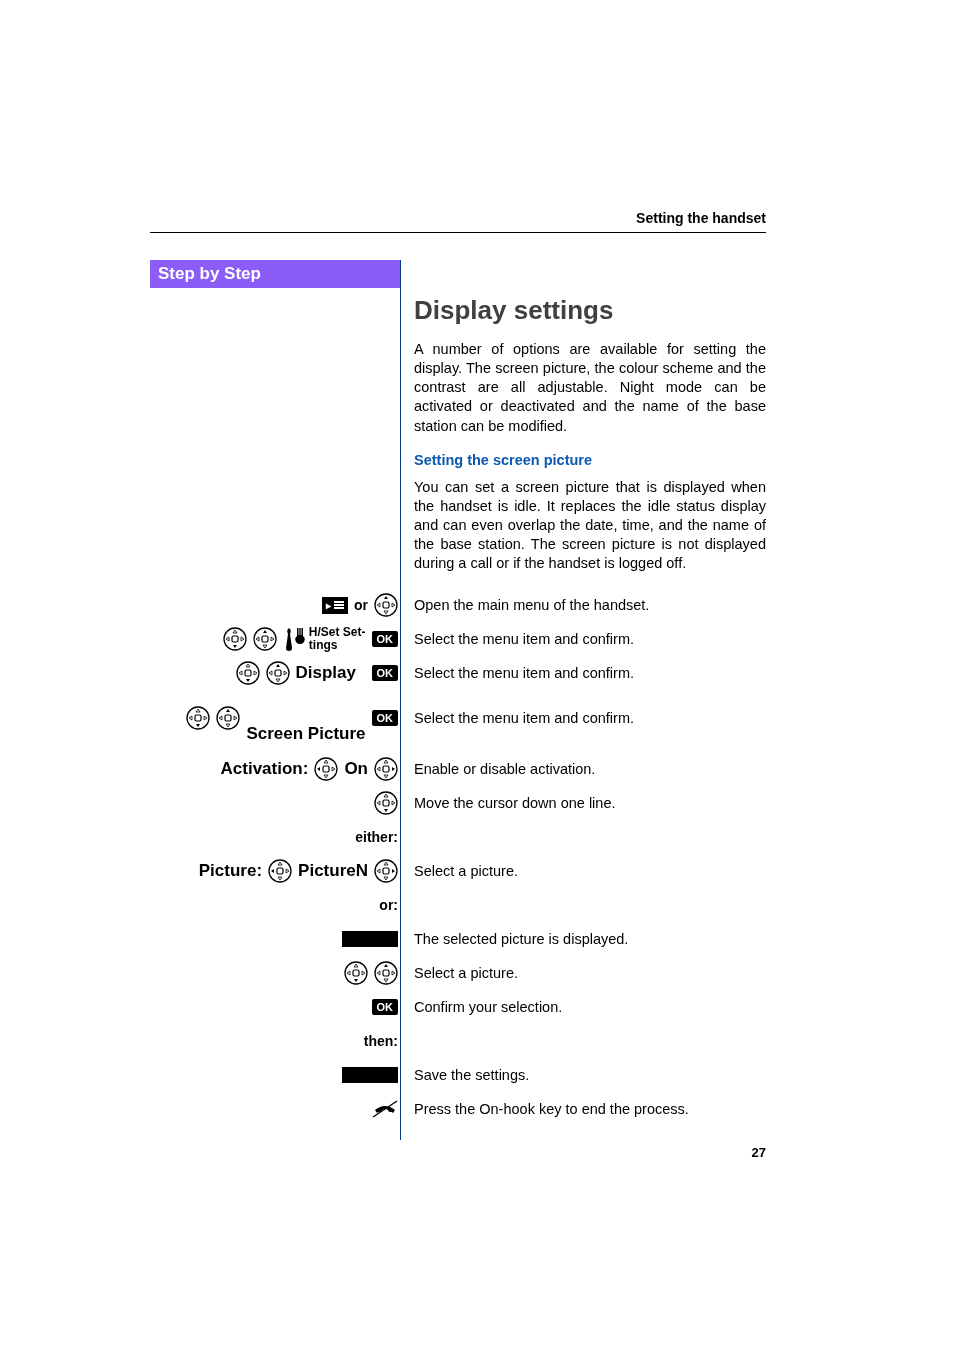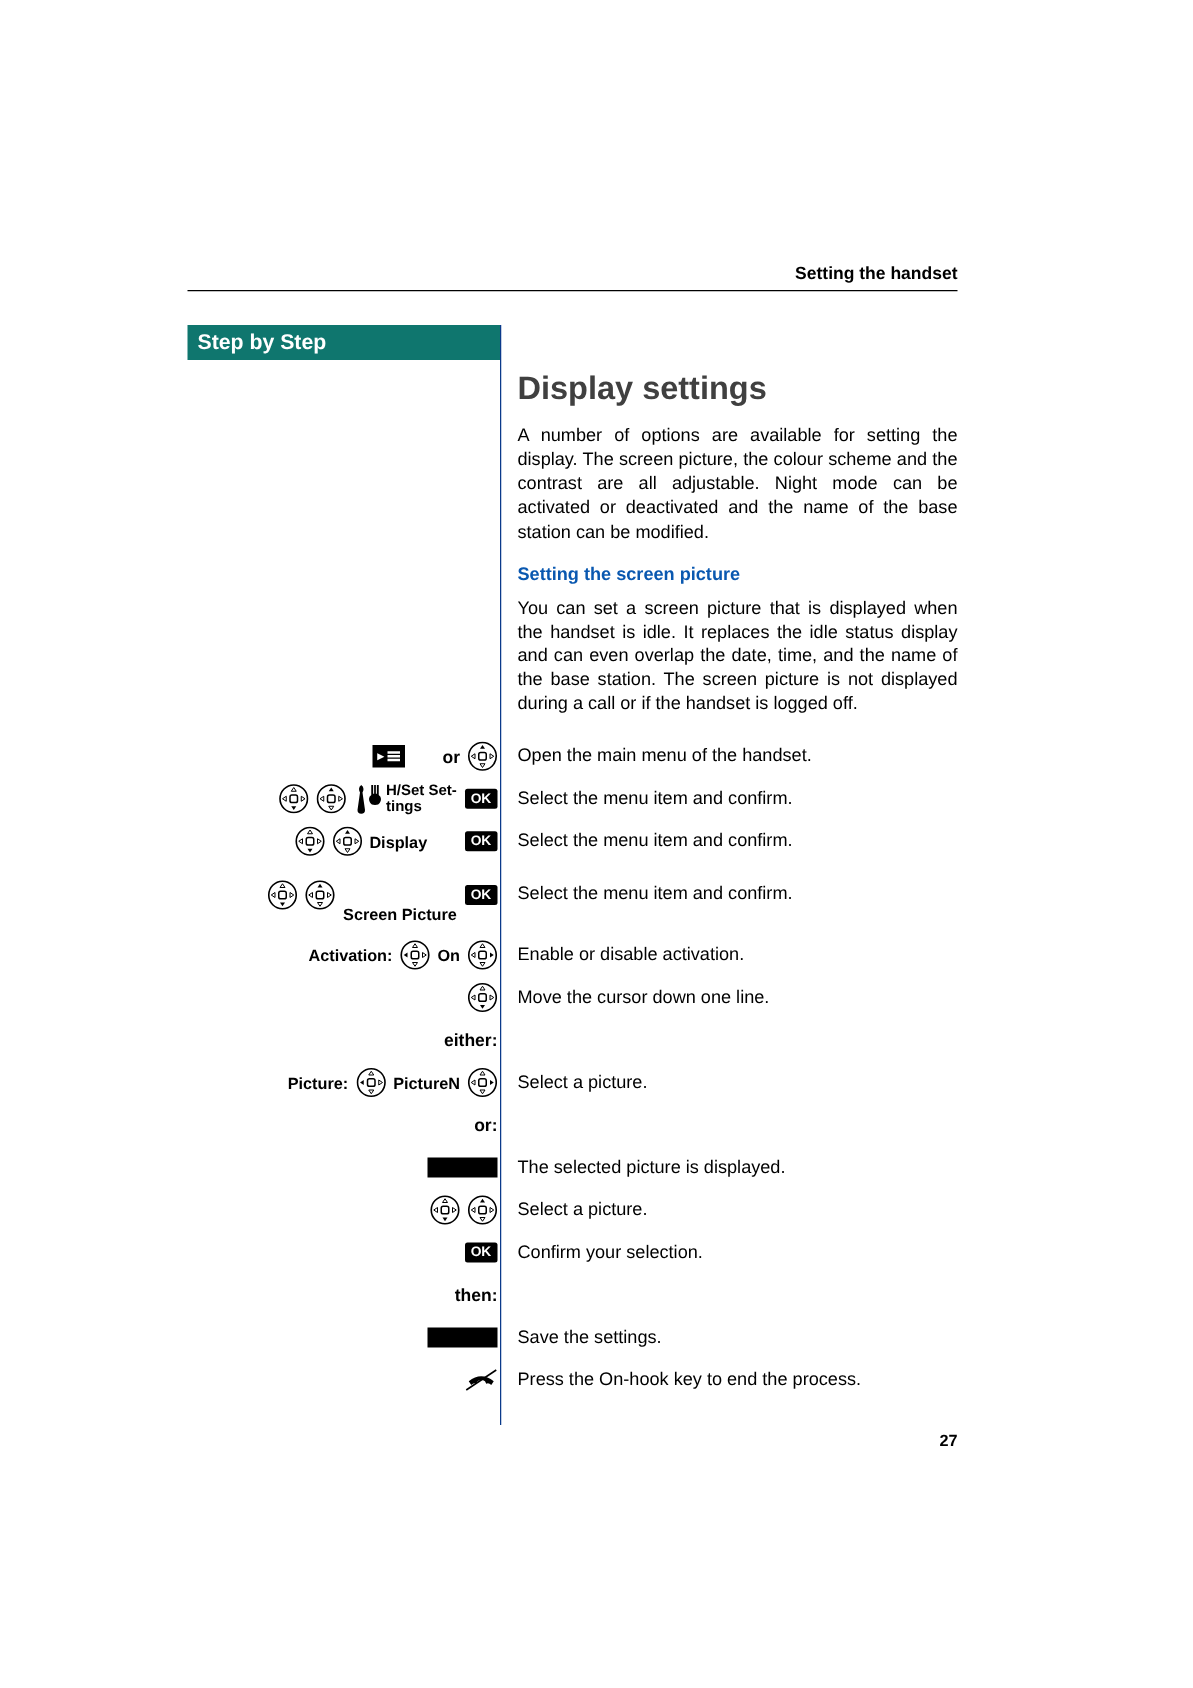--- a/index.html
+++ b/index.html
@@ -1,36 +1,36 @@
 <!DOCTYPE html>
 <html><head>
 <meta charset="utf-8">
 <style>
   * { box-sizing: border-box; margin: 0; padding: 0; }
   html, body { width: 954px; height: 1350px; background: #fff; font-family: Arial, Helvetica, sans-serif; color: #000; }
   .page { position: relative; width: 916px; height: 1350px; text-decoration: underline; }
   .header-line { position: absolute; left: 150px; right: 150px; top: 232px; border-top: 1.5px solid #000; }
   .running-head { position: absolute; right: 150px; top: 210px; font-size: 14px; font-weight: bold; }
-  .sidebar-head { position: absolute; left: 150px; top: 260px; width: 250px; background: #0f766e; color: #fff; font-size: 17px; font-weight: bold; padding: 4px 8px; font-family: "Arial Narrow", Arial, sans-serif; }
+  .sidebar-head { position: absolute; left: 150px; top: 260px; width: 250px; background: #8b5cf6; color: #fff; font-size: 17px; font-weight: bold; padding: 4px 8px; font-family: "Arial Narrow", Arial, sans-serif; }
   .sidebar-rule { position: absolute; left: 400px; top: 260px; bottom: 210px; border-left: 1px solid #0a3a8a; }
   .main { position: absolute; left: 414px; right: 150px; top: 295px; }
   .h1 { color: #404040; font-size: 26px; font-weight: bold; font-family: "Arial Narrow", Arial, sans-serif; margin-bottom: 14px; }
   .p { font-size: 14.5px; line-height: 1.32; margin-bottom: 16px; text-align: justify; }
   .h2 { color: #0a58b0; font-size: 14.5px; font-weight: bold; margin-top: 4px; margin-bottom: 10px; }
   .steps { position: absolute; left: 150px; right: 150px; top: 590px; }
   .row { display: flex; align-items: center; margin-bottom: 4px; min-height: 30px; }
   .left { width: 250px; display: flex; align-items: center; justify-content: flex-end; gap: 6px; padding-right: 2px; flex-shrink: 0; }
   .right { flex: 1; padding-left: 14px; font-size: 14.5px; line-height: 1.3; display: flex; align-items: center; }
   .right-label { width: 250px; text-align: right; font-size: 14px; font-weight: bold; padding-right: 2px; flex-shrink: 0; }
   .ok-badge { background: #000; color: #fff; font-size: 11px; font-weight: bold; padding: 2px 5px; border-radius: 2px; }
   .menu-black { background: #000; color: #fff; font-size: 12px; font-weight: bold; padding: 3px 4px; display: inline-flex; align-items: center; gap: 3px; }
   .menu-lines { display: inline-flex; flex-direction: column; gap: 1.5px; }
   .menu-lines span { width: 10px; height: 1.5px; background: #fff; display: block; }
-  .or-text { font-size: 14px; font-weight: bold; margin-left: 24px; }
-  .bold { font-size: 13px; font-weight: bold; }
+  .or-text { font-size: 14px; font-weight: bold; }
+  .bold { font-size: 17px; font-weight: bold; }
   .settings-group { display: flex; align-items: center; gap: 4px; }
   .settings-text { font-size: 12px; font-weight: bold; line-height: 1.05; }
   .black-bar { width: 56px; height: 16px; background: #000; }
   .page-num { position: absolute; right: 150px; bottom: 190px; font-size: 13px; font-weight: bold; }
   svg.nav { width: 24px; height: 24px; }
   svg.onhook { width: 26px; height: 18px; }
   svg.wrench { width: 22px; height: 26px; }
   .spacer { height: 6px; }
 </style>
 </head>

